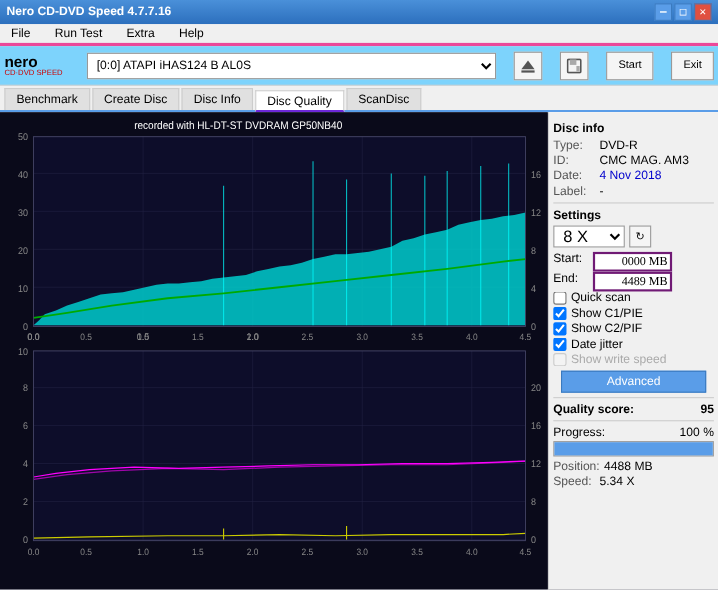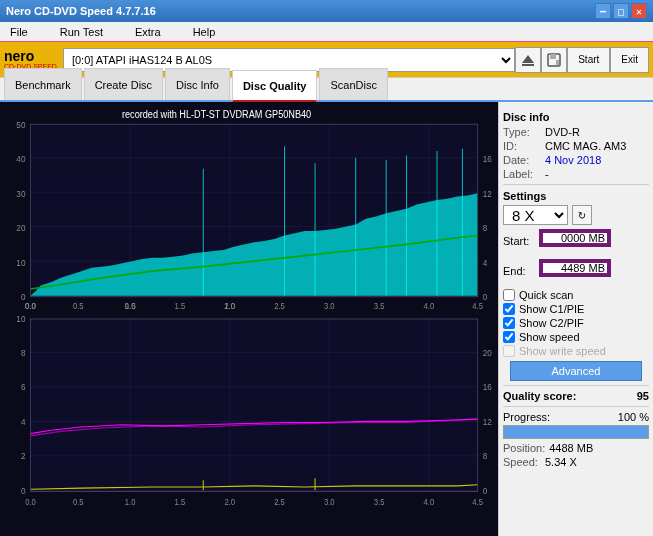--- a/index.html
+++ b/index.html
@@ -25,35 +25,35 @@
     }
     .title-btn.close { background: #e05040; }
     
     
     .menu-bar {
       background: #f0f0f0;
       height: 20px;
       display: flex;
       align-items: center;
       padding: 0 4px;
-      border-bottom: 1px solid #ec4899;
+      border-bottom: 3px solid #ec4899;
       font-size: 11px;
-      gap: 20px;
+      gap: 10px;
     }
     .menu-item { padding: 2px 6px; cursor: pointer; }
     
     
     .toolbar {
-      background: #eab308;
+      background: #7dd3fc;
       height: 36px;
       display: flex;
       align-items: center;
       padding: 2px 4px;
       border-bottom: 1px solid #ccc;
-      gap: 0;
+      gap: 16px;
     }
     .nero-logo {
       display: flex; flex-direction: column; margin-right: 6px;
     }
     .nero-logo-text { font-size: 14px; font-weight: bold; color: black; line-height: 1; }
     .nero-logo-sub { font-size: 7px; color: #c00; letter-spacing: 0px; }
     .drive-combo {
       flex: 1; height: 24px; border: 1px solid #999; background: white;
       font-size: 11px; padding: 0 4px;
     }
@@ -76,29 +76,29 @@
       border-bottom: 2px solid #5a9de8;
       gap: 2px;
     }
     .tab {
       padding: 3px 10px;
       border: 1px solid #ccc;
       border-bottom: none;
       background: #e0e0e0;
       cursor: pointer;
       font-size: 11px;
-      height: 32px;
+      height: 20px;
       display: flex; align-items: center;
     }
     .tab.active {
       background: white;
-      border-bottom: 2px solid #b91c1c;
+      border-bottom: 2px solid #6d28d9;
       margin-bottom: -2px;
       color: black;
-      font-weight: bold;
+      font-weight: normal;
     }
     
     
     .main-content {
       display: flex;
       height: calc(536px - 22px - 20px - 36px - 24px);
       background: white;
     }
     
     
@@ -143,26 +143,26 @@
     .settings-combo {
       width: 65px; height: 20px; border: 1px solid #999; background: white;
       font-size: 15px; padding: 0 4px;
     }
     .settings-icon-btn {
       width: 20px; height: 20px; border: 1px solid #999; background: #f5f5f5;
       display: flex; align-items: center; justify-content: center; cursor: pointer; font-size: 10px;
     }
     
     .input-field {
-      width: 72px; height: 18px; border: 4px solid #701a75; background: white;
-      font-size: 11px; padding: 0 2px; text-align: right;
+      width: 72px; height: 18px; border: 2px solid #701a75; background: white;
+      font-size: 11px; padding: 0 2px; text-align: right; font-family: Liberation Serif, serif;
     }
     
     .input-row {
-      display: flex; align-items: flex-end; gap: 4px; margin-bottom: 12px;
+      display: flex; align-items: flex-start; gap: 4px; margin-bottom: 0;
     }
     .input-label { min-width: 32px; }
     
     .checkbox-row {
       display: flex; align-items: center; gap: 4px; margin-bottom: 2px;
     }
     .checkbox-row input[type=checkbox] { width: 12px; height: 12px; }
     
     .advanced-btn {
       background: #5a9de8;
@@ -420,21 +420,21 @@
     <div class="checkbox-row">
       <input type="checkbox" id="cb-c1" checked="" style="">
       <label for="cb-c1">Show C1/PIE</label>
     </div>
     <div class="checkbox-row">
       <input type="checkbox" id="cb-c2" checked="" style="">
       <label for="cb-c2">Show C2/PIF</label>
     </div>
     <div class="checkbox-row">
       <input type="checkbox" id="cb-jitter" checked="" style="">
-      <label for="cb-jitter">Show speed</label>
+      <label for="cb-jitter">Date jitter</label>
     </div>
     <div class="checkbox-row">
       <input type="checkbox" id="cb-write" disabled="" style="">
       <label for="cb-write" style="color:#aaa;">Show write speed</label>
     </div>
 
     <button class="advanced-btn">Advanced</button>
 
     <div class="divider"></div>
 

